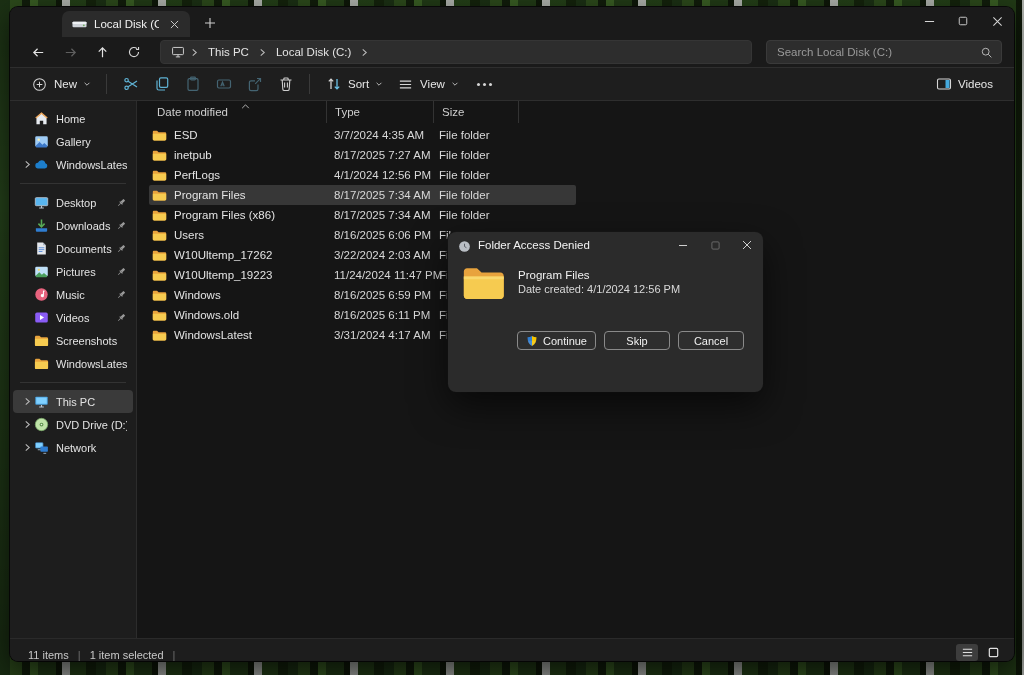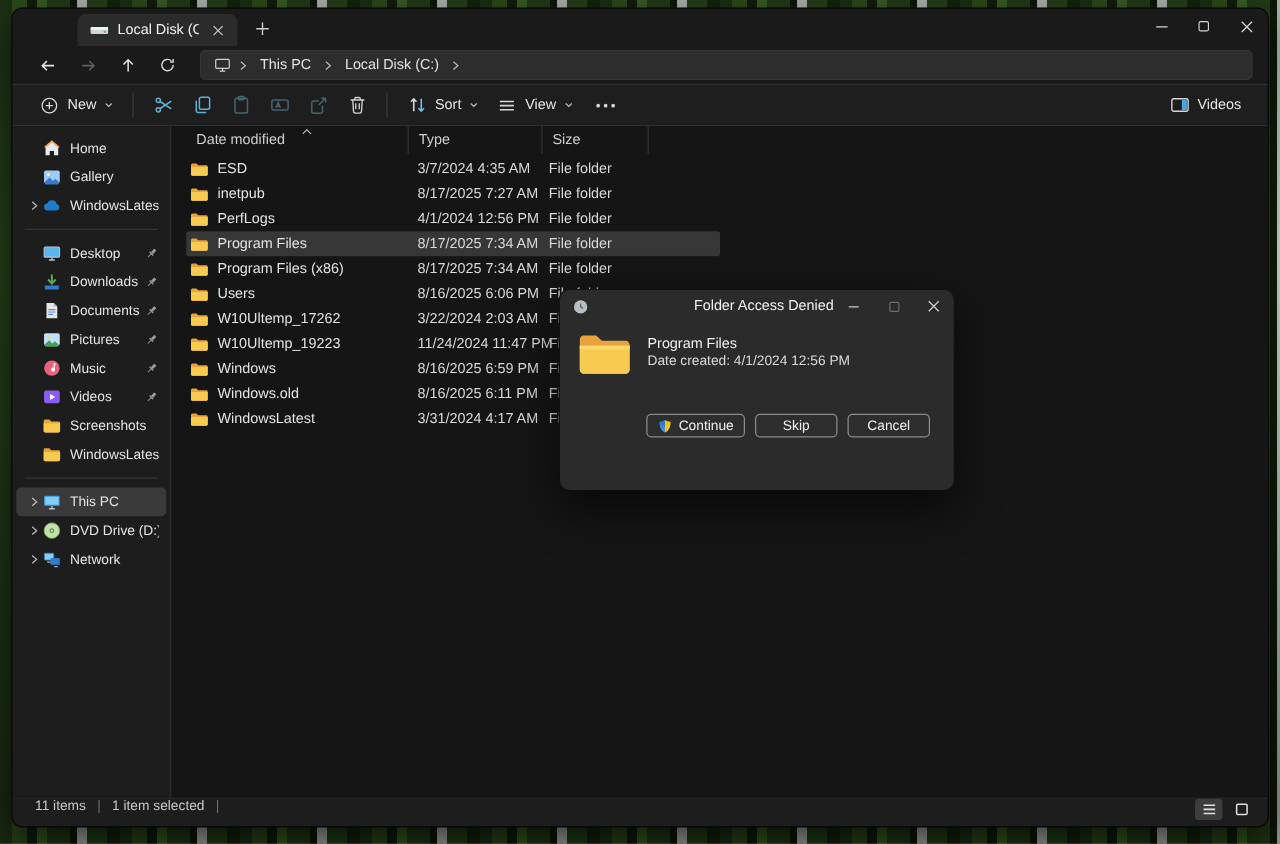--- a/index.html
+++ b/index.html
@@ -87,33 +87,33 @@
   .sort-caret { position:absolute; left:92px; top:-2px; color:#bdbdbd; }
   .rows { margin-top:2px; }
   .frow { display:grid; grid-template-columns:178px 107px 85px 57px; margin-left:12px; width:427px; height:20px; align-items:center; font-size:11.5px; color:#e3e3e3; border-radius:2px; }
   .frow.selected { background:#373737; }
   .fname { display:flex; align-items:center; gap:7px; padding-left:3px; white-space:nowrap; overflow:hidden; }
   .fdate { padding-left:7px; color:#d8d8d8; white-space:nowrap; }
   .ftype { padding-left:5px; color:#d8d8d8; white-space:nowrap; }
   .fsize { padding-left:5px; }
 
   
-  .statusbar { height:23px; background:#1d1d1d; border-top:1px solid #2a2a2a; display:flex; align-items:flex-start; padding:0 10px 0 18px; font-size:11px; color:#c8c8c8; }
+  .statusbar { height:23px; background:#1d1d1d; border-top:1px solid #2a2a2a; display:flex; align-items:flex-end; padding:0 10px 0 18px; font-size:11px; color:#c8c8c8; }
   .status-sep { margin:0 9px; color:#6e6e6e; }
   .view-toggles { margin-left:auto; display:flex; gap:4px; }
   .vt-btn { width:22px; height:17px; border-radius:3px; display:flex; align-items:center; justify-content:center; }
   .vt-btn.active { background:#3d3d3d; }
 
   
   .dialog {
     position:absolute; left:438px; top:225px; width:315px; height:160px;
     background:#2b2b2b; border-radius:8px; box-shadow:0 14px 36px rgba(0,0,0,.6), 0 0 0 1px #171717;
     z-index:50; overflow:hidden;
   }
-  .dlg-title { height:24px; display:flex; align-items:center; padding:2px 0 0 10px;text-align:right; }
+  .dlg-title { height:24px; display:flex; align-items:center; padding:2px 0 0 10px; }
   .dlg-title-icon { width:13px; height:13px; margin-right:7px; }
   .dlg-title-text { font-size:11.5px; color:#f2f2f2; flex:1; }
   .dlg-controls { display:flex; height:100%; align-items:center; }
   .dlg-ctl { width:32px; height:20px; display:flex; align-items:center; justify-content:center; color:#cfcfcf; }
   .dlg-ctl.dim { color:#6f6f6f; }
   .dlg-message { margin:9px 14px 0; font-size:11.5px; color:#ececec; }
   .dlg-item { display:flex; margin:8px 14px 0; gap:12px; }
   .dlg-folder-icon { width:44px; height:38px; flex:none; }
   .dlg-item-text { padding-top:5px; }
   .dlg-item-name { font-size:11.5px; color:#f0f0f0; }
@@ -213,20 +213,29 @@
             <path d="M2 1.5L6 5 2 8.5"></path>
           </svg>
         </span>
       <span class="crumb">Local Disk (C:)</span>
       <span class="crumb-sep">
           <svg viewBox="0 0 8 10" width="7" height="9" fill="none" stroke="#b9b9b9" stroke-width="1.2">
             <path d="M2 1.5L6 5 2 8.5"></path>
           </svg>
         </span>
     </div>
+    <div class="search-box">
+      <input type="text" placeholder="Search Local Disk (C:)" style="">
+      <span style="display:flex">
+        <svg viewBox="0 0 16 16" width="13" height="13" fill="none" stroke="#b9b9b9" stroke-width="1.2">
+            <circle cx="7" cy="7" r="4.2"></circle>
+            <path d="M10.2 10.2L14 14"></path>
+          </svg>
+      </span>
+    </div>
   </div>
 
   <div class="toolbar">
     <div class="tb-btn">
       <span class="tb-icon">
         <svg viewBox="0 0 16 16" width="15" height="15" fill="none" stroke="#d6d6d6" stroke-width="1.1">
             <circle cx="8" cy="8" r="6.2"></circle>
             <path d="M8 5v6M5 8h6"></path>
           </svg>
       </span>

